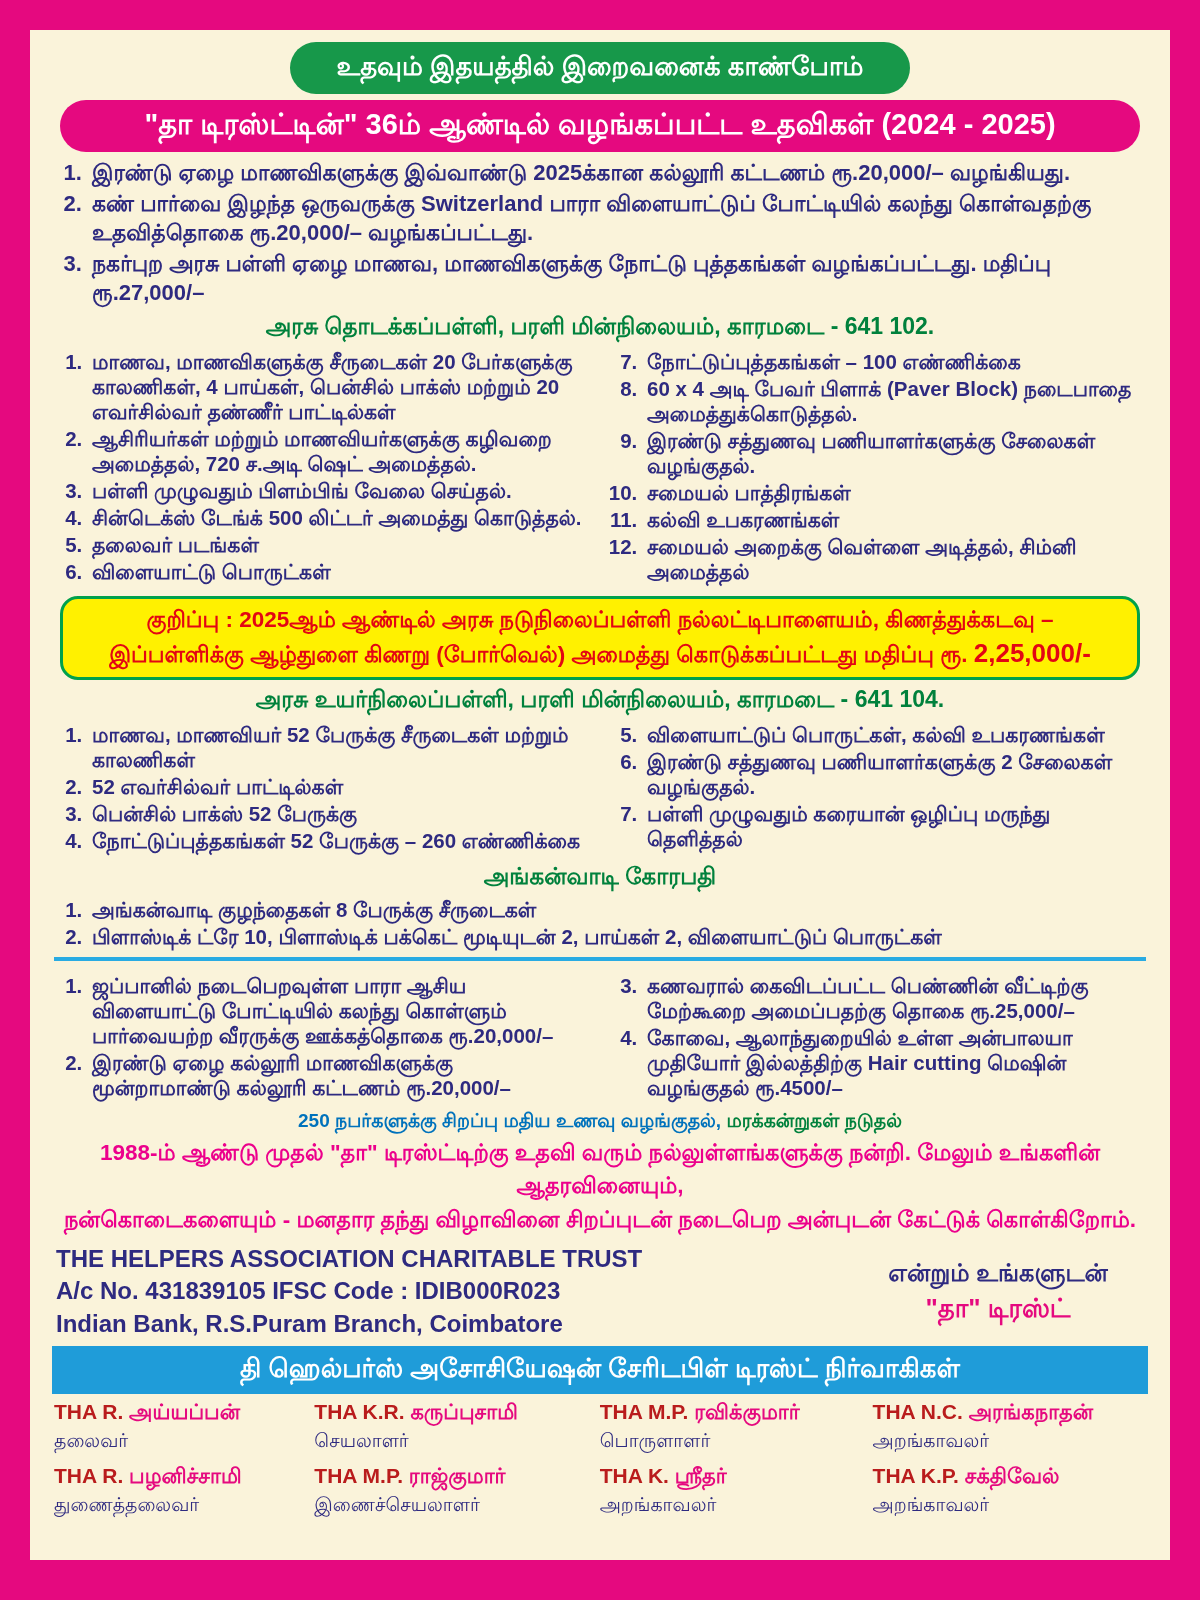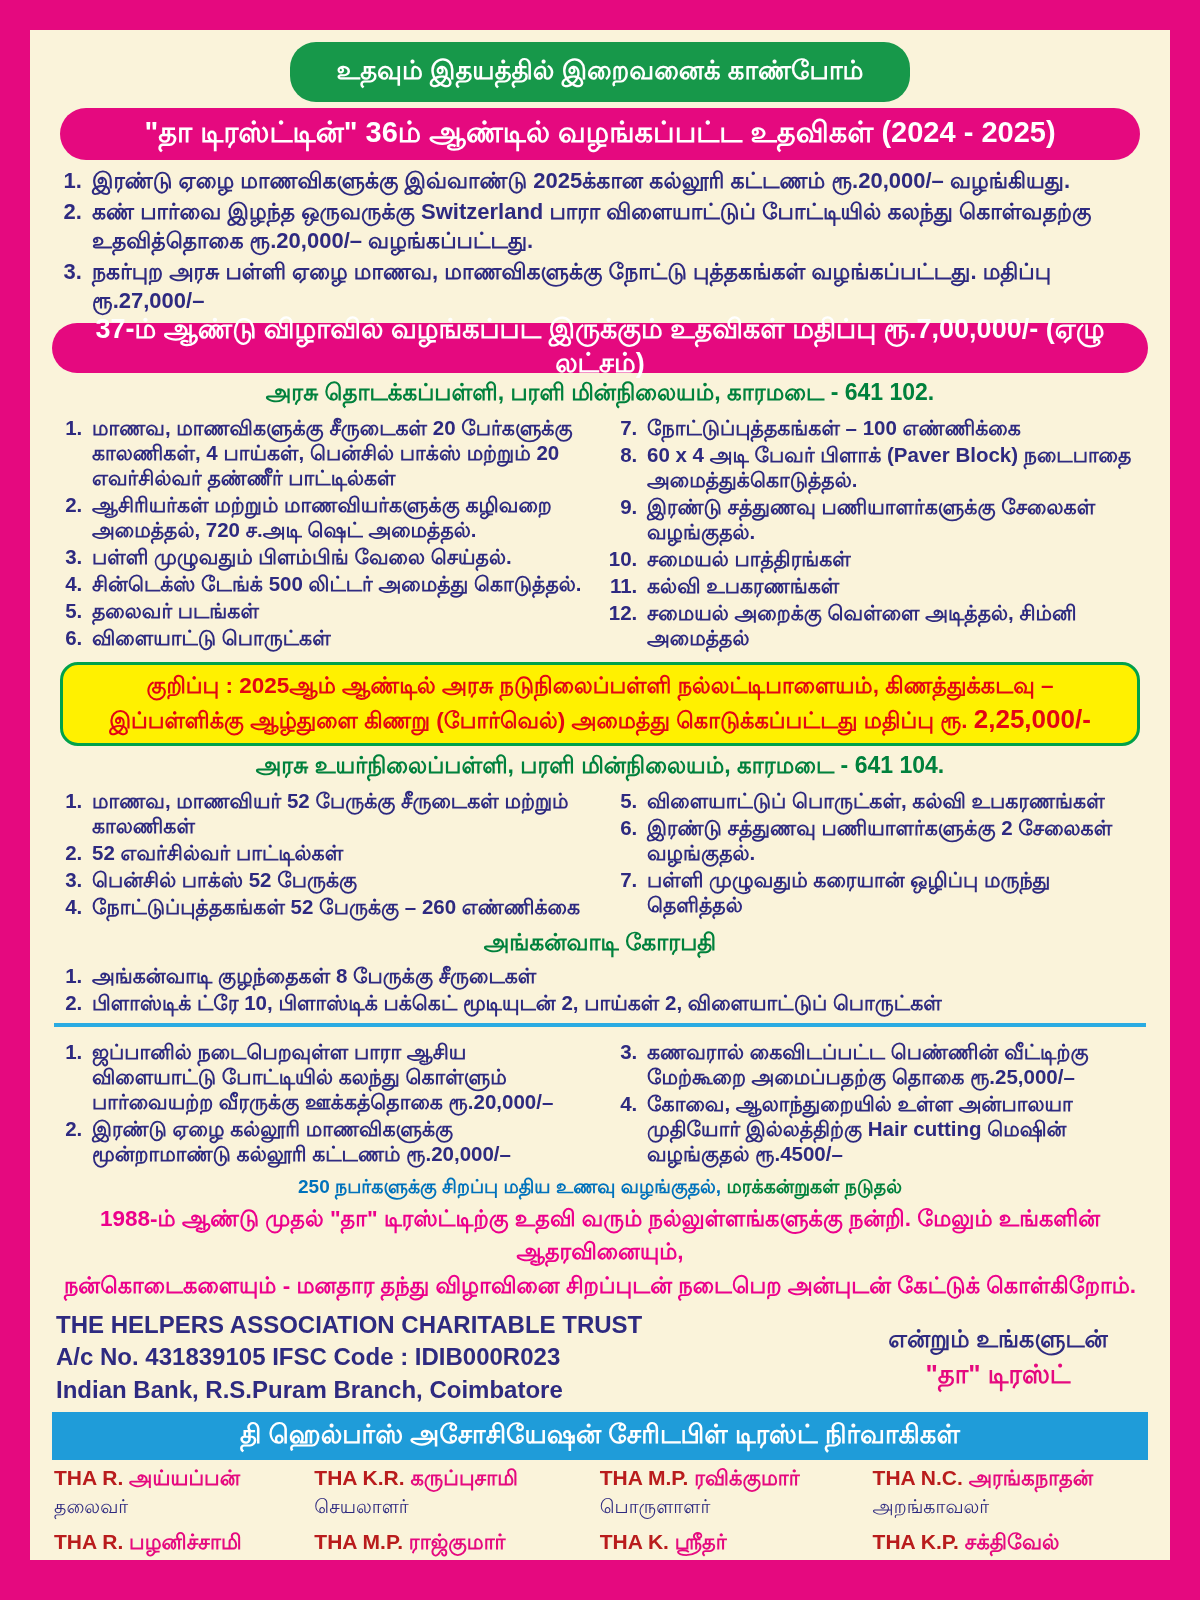--- a/index.html
+++ b/index.html
@@ -15,21 +15,21 @@
   .content{
     position:absolute;left:30px;top:30px;right:30px;bottom:40px;
     background:#faf3da;padding:6px 22px 0 22px;box-sizing:border-box;
     overflow:hidden;
   }
   .pill{
     color:#ffffff;font-weight:bold;text-align:center;
     border-radius:26px;margin:6px auto;
     display:flex;align-items:center;justify-content:center;
   }
-  .motto{background:#17984a;width:620px;height:60px;font-size:26px;}
+  .motto{background:#17984a;width:620px;height:52px;font-size:26px;}
   .title-banner{background:#e5097f;width:1080px;height:52px;font-size:29px;border-radius:30px;}
   .banner37{background:#e5097f;width:1096px;height:50px;font-size:27px;border-radius:28px;margin:8px auto 4px auto;}
   ol{margin:4px 0;padding-left:36px;color:#2e2a80;font-weight:600;}
   ol li{padding-left:4px;margin:2px 0;}
   ol li::marker{font-weight:bold;color:#2e2a80;}
   .list36{font-size:22px;line-height:1.32;}
   .cols{display:flex;gap:14px;}
   .col{flex:1;}
   .col ol{font-size:20.5px;line-height:1.22;}
   .sec-head{
@@ -80,23 +80,20 @@
     <div class="pill title-banner">
       <span>"தா டிரஸ்ட்டின்" 36ம் ஆண்டில் வழங்கப்பட்ட உதவிகள் (2024 - 2025)</span>
     </div>
 
     <ol class="list36">
       <li>இரண்டு ஏழை மாணவிகளுக்கு இவ்வாண்டு 2025க்கான கல்லூரி கட்டணம் ரூ.20,000/– வழங்கியது.</li>
       <li>கண் பார்வை இழந்த ஒருவருக்கு Switzerland பாரா விளையாட்டுப் போட்டியில் கலந்து கொள்வதற்கு உதவித்தொகை ரூ.20,000/– வழங்கப்பட்டது.</li>
       <li>நகர்புற அரசு பள்ளி ஏழை மாணவ, மாணவிகளுக்கு நோட்டு புத்தகங்கள் வழங்கப்பட்டது. மதிப்பு ரூ.27,000/–</li>
     </ol>
 
-    <div class="pill banner37">
-      <span>37-ம் ஆண்டு விழாவில் வழங்கப்பட இருக்கும் உதவிகள் மதிப்பு ரூ.7,00,000/- (ஏழு லட்சம்)</span>
-    </div>
 
     <div class="sec-head">அரசு தொடக்கப்பள்ளி, பரளி மின்நிலையம், காரமடை - 641 102.</div>
 
     <div class="cols">
       <div class="col">
         <ol>
           <li>மாணவ, மாணவிகளுக்கு சீருடைகள் 20 பேர்களுக்கு காலணிகள், 4 பாய்கள், பென்சில் பாக்ஸ் மற்றும் 20 எவர்சில்வர் தண்ணீர் பாட்டில்கள்</li>
           <li>ஆசிரியர்கள் மற்றும் மாணவியர்களுக்கு கழிவறை அமைத்தல், 720 ச.அடி ஷெட் அமைத்தல்.</li>
           <li>பள்ளி முழுவதும் பிளம்பிங் வேலை செய்தல்.</li>
           <li>சின்டெக்ஸ் டேங்க் 500 லிட்டர் அமைத்து கொடுத்தல்.</li>

